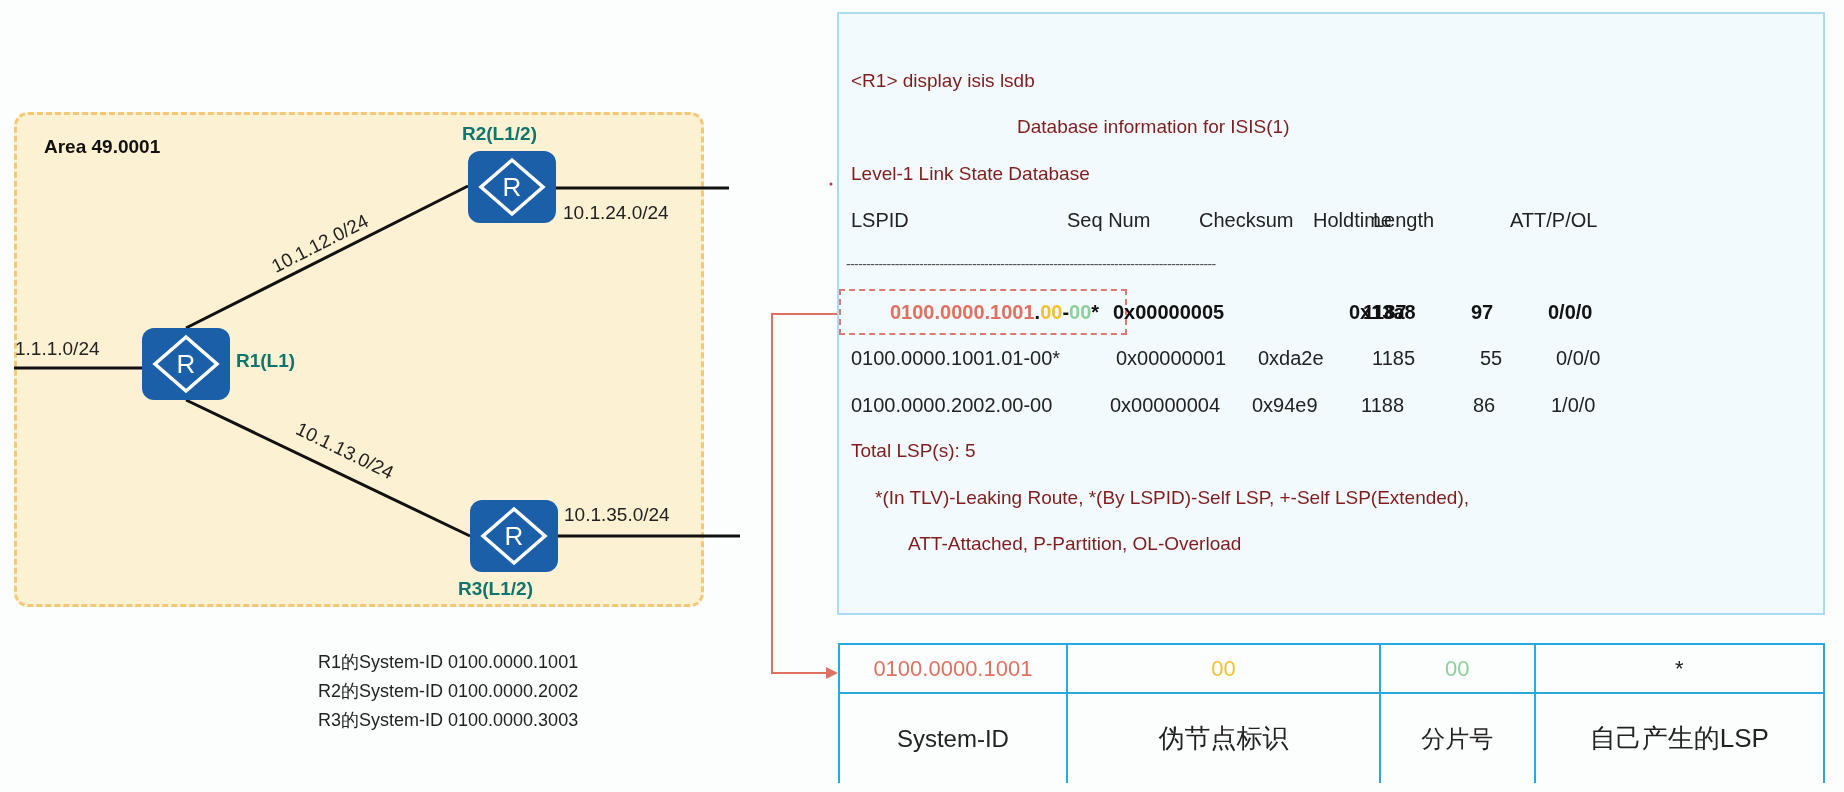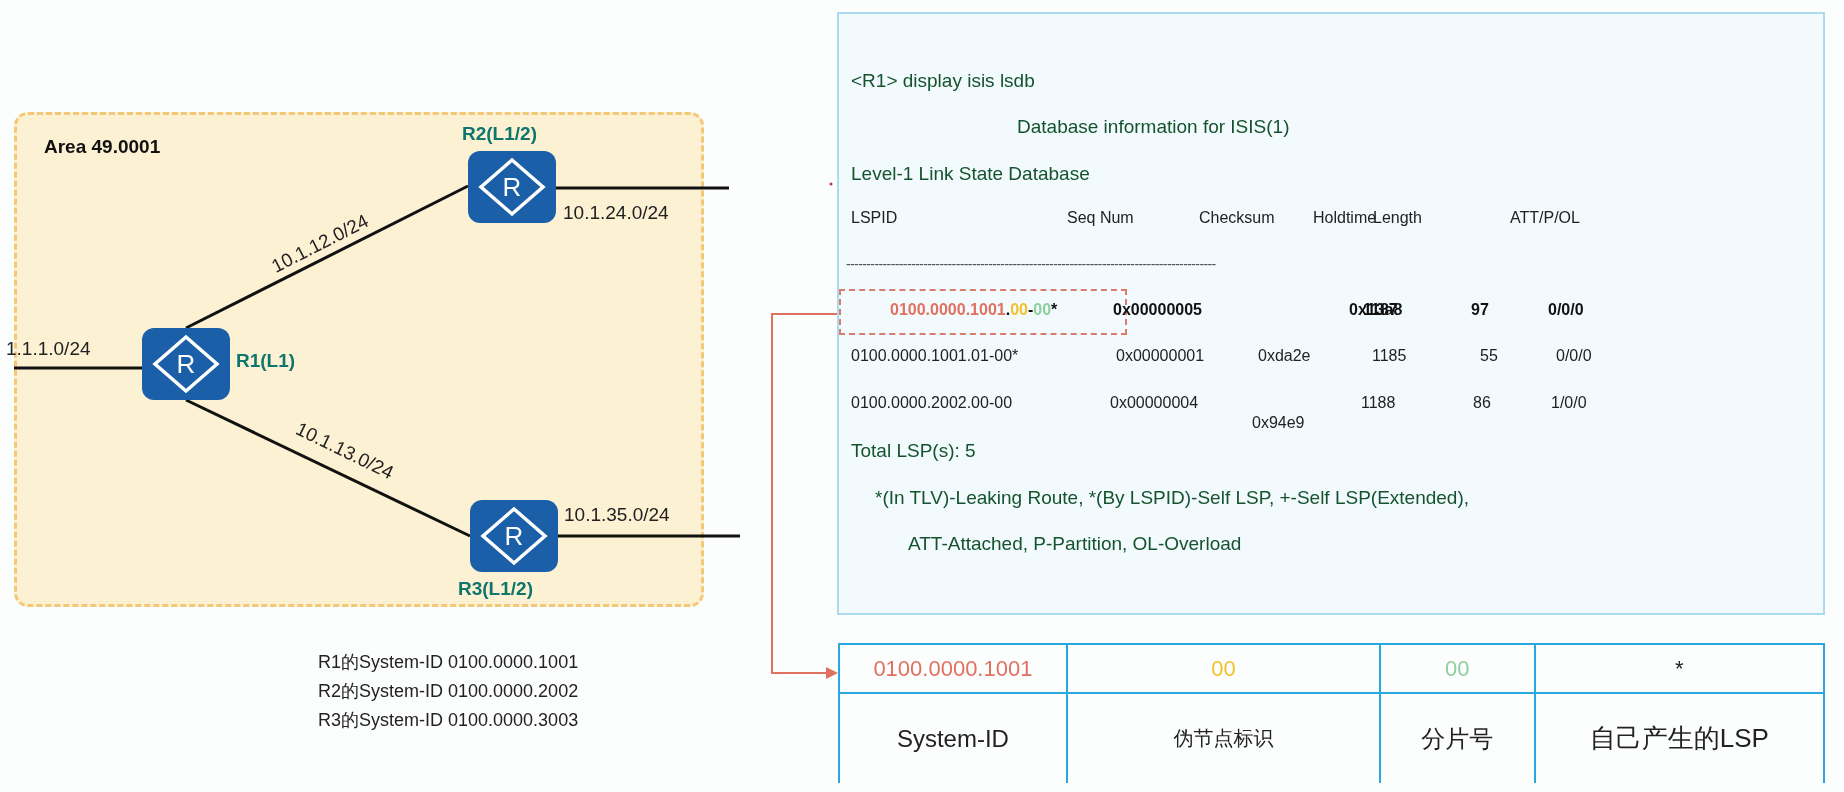--- a/index.html
+++ b/index.html
@@ -7,22 +7,22 @@
   .abs { position:absolute; }
   #area { left:14px; top:112px; width:690px; height:495px; background:#fdf1d3; border:3px dashed #f3c878; border-radius:14px; box-sizing:border-box; }
   .area-title { left:44px; top:136px; font-size:19px; font-weight:bold; color:#111; }
   .router { width:88px; height:72px; background:#1a5fa8; border-radius:12px; }
   .router svg { position:absolute; left:0; top:0; }
   .rlabel { font-size:19px; font-weight:bold; color:#0f766e; }
   .net { font-size:19px; color:#222; white-space:nowrap; }
   #diagram-svg { position:absolute; left:0; top:0; }
   .sysid { left:318px; font-size:18px; color:#222; }
   #cli { left:837px; top:12px; width:988px; height:603px; background:#f2fafd; border:2px solid #a8dcee; box-sizing:border-box; }
-  .cli-line { font-size:19px; color:#14532d; white-space:pre; }
-  .col { position:absolute; font-size:16px; white-space:pre; }
+  .cli-line { font-size:19px; color:#7f1d1d; white-space:pre; }
+  .col { position:absolute; font-size:20px; white-space:pre; }
   .bold { font-weight:bold; color:#111; }
   #hl-box { left:839px; top:289px; width:288px; height:46px; border:2px dashed #d97b6e; box-sizing:border-box; }
   #lsp-table { left:838px; top:643px; width:987px; height:140px; border-collapse:collapse; }
   #lsp-table td { border:2px solid #29a8e0; text-align:center; font-size:22px; padding:0; }
   #lsp-table tr.r1 td { height:47px; }
   #lsp-table tr.r2 td { height:89px; border-bottom:none; }
   .c-red { color:#e0705f;margin-left:39px; }
   .c-yel { color:#f2c12e; }
   .c-grn { color:#8fcf9b; }
 </style>
@@ -60,21 +60,21 @@
   <svg width="88" height="72">
     <polygon points="44,9 75,36 44,63 13,36" fill="none" stroke="#fff" stroke-width="3.5"></polygon>
     <text x="44" y="45" text-anchor="middle" font-size="26" fill="#fff" font-family="Liberation Sans, sans-serif">R</text>
   </svg>
 </div>
 
 <div class="abs rlabel" style="left:236px;top:350px;">R1(L1)</div>
 <div class="abs rlabel" style="left:462px;top:123px;">R2(L1/2)</div>
 <div class="abs rlabel" style="left:458px;top:578px;">R3(L1/2)</div>
 
-<div class="abs net" style="left:6px;top:338px;">1.1.1.0/24</div>
+<div class="abs net" style="left:15px;top:338px;">1.1.1.0/24</div>
 <div class="abs net" style="left:268px;top:258px;transform:rotate(-27deg);transform-origin:left top;">10.1.12.0/24</div>
 <div class="abs net" style="left:302px;top:418px;transform:rotate(26deg);transform-origin:left top;">10.1.13.0/24</div>
 <div class="abs net" style="left:563px;top:202px;">10.1.24.0/24</div>
 <div class="abs net" style="left:564px;top:504px;">10.1.35.0/24</div>
 
 <div class="abs sysid" style="top:650px;">R1的System-ID 0100.0000.1001</div>
 <div class="abs sysid" style="top:679px;">R2的System-ID 0100.0000.2002</div>
 <div class="abs sysid" style="top:708px;">R3的System-ID 0100.0000.3003</div>
 
 <div id="cli" class="abs"></div>
@@ -106,21 +106,21 @@
   <span class="col" style="left:851px;top:347px;">0100.0000.1001.01-00*</span>
   <span class="col" style="left:1116px;top:347px;">0x00000001</span>
   <span class="col" style="left:1258px;top:347px;">0xda2e</span>
   <span class="col" style="left:1372px;top:347px;">1185</span>
   <span class="col" style="left:1480px;top:347px;">55</span>
   <span class="col" style="left:1556px;top:347px;">0/0/0</span>
 </div>
 <div>
   <span class="col" style="left:851px;top:394px;">0100.0000.2002.00-00</span>
   <span class="col" style="left:1110px;top:394px;">0x00000004</span>
-  <span class="col" style="left:1252px;top:394px;margin-top:20px;">0x94e9</span>
+  <span class="col" style="left:1252px;top:394px;">0x94e9</span>
   <span class="col" style="left:1361px;top:394px;">1188</span>
   <span class="col" style="left:1473px;top:394px;">86</span>
   <span class="col" style="left:1551px;top:394px;">1/0/0</span>
 </div>
 
 <div class="abs cli-line" style="left:851px;top:440px;">Total LSP(s): 5</div>
 <div class="abs cli-line" style="left:875px;top:487px;">*(In TLV)-Leaking Route, *(By LSPID)-Self LSP, +-Self LSP(Extended),</div>
 <div class="abs cli-line" style="left:908px;top:533px;">ATT-Attached, P-Partition, OL-Overload</div>
 
 <table id="lsp-table" class="abs">
@@ -132,18 +132,18 @@
   </colgroup>
   <tbody>
       <tr class="r1">
     <td class="c-red">0100.0000.1001</td>
     <td class="c-yel">00</td>
     <td class="c-grn">00</td>
     <td>*</td>
   </tr>
   <tr class="r2">
     <td style="font-size:24px">System-ID</td>
-    <td style="font-size:20px">伪节点标识</td>
+    <td style="font-size:26px">伪节点标识</td>
     <td style="font-size:24px">分片号</td>
     <td style="font-size:26px">自己产生的LSP</td>
   </tr>
 </tbody>
   </table>
 
 </body></html>

